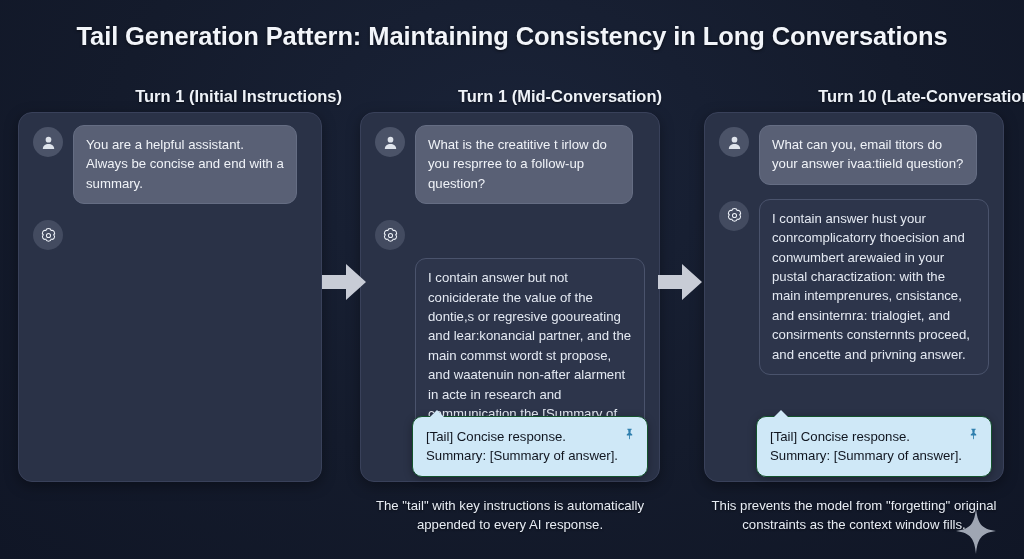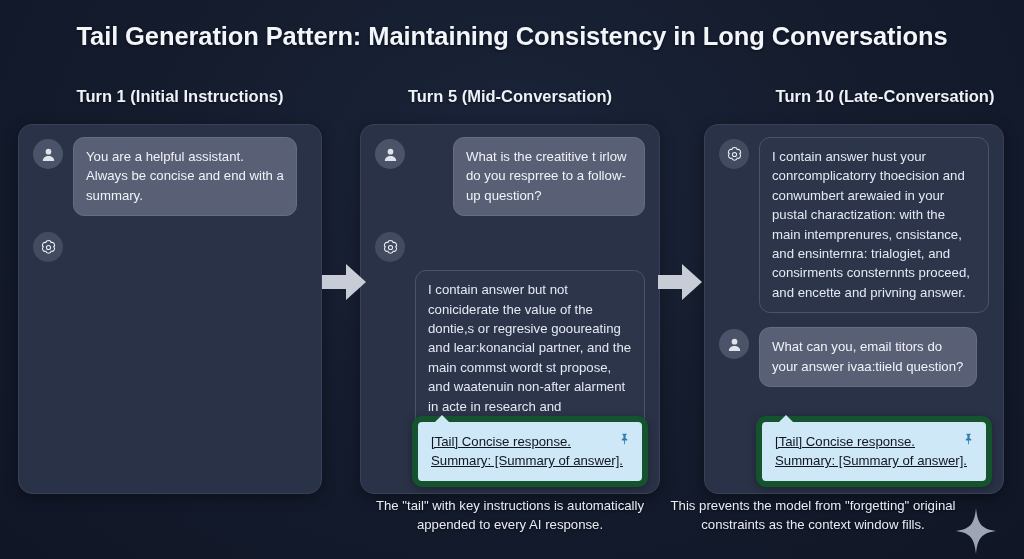--- a/index.html
+++ b/index.html
@@ -23,33 +23,33 @@
     text-align: center;
     font-size: 25.5px;
     font-weight: bold;
     color: #f2f5fa;
     letter-spacing: -0.1px;
     text-shadow: 0 1px 3px rgba(0,0,0,0.55);
   }
   .col-title {
     position: absolute;
     top: 87px;
-    text-align: center;
+    text-align: right;
     font-size: 16.5px;
     font-weight: bold;
     color: #eef2f8;
     text-shadow: 0 1px 2px rgba(0,0,0,0.5);
   }
   #col-title-0 { left: 18px;  width: 324px; }
   #col-title-1 { left: 358px; width: 304px; }
   #col-title-2 { left: 733px; width: 304px; }
 
   .panel {
     position: absolute;
-    top: 124px;
+    top: 112px;
     background: #2a3247;
     border: 1px solid #39415a;
     border-radius: 14px;
     box-shadow: 0 4px 14px rgba(0,0,0,0.35);
     box-sizing: border-box;
     padding: 12px 14px 0 14px;
   }
   #panel-0 { left: 18px;  width: 304px; height: 370px; }
   #panel-1 { left: 360px; width: 300px; height: 370px; }
   #panel-2 { left: 704px; width: 300px; height: 370px; }
@@ -86,37 +86,36 @@
     color: #f0f3f8;
     border: 1px solid #656d83;
   }
   .bubble.ai {
     background: #2d354b;
     color: #e4e9f2;
     border: 1px solid #4a536c;
   }
   #p0-user   { width: 224px; }
   #p0-ai     { width: 240px; }
-  #p1-user   { width: 218px; margin-left: 38px; }
+  #p1-user   { width: 218px; }
   #p1-ai     { width: 232px; margin-top: 40px; }
   #p2-user   { width: 218px; }
   #p2-ai     { width: 232px; }
 
   .tail-box {
     position: absolute;
     background: #cfe8f7;
-    border: 6px solid #14532d;
+    border: 1px solid #14532d;
     border-radius: 10px;
     padding: 10px 13px 11px 13px;
     font-size: 13.2px;
     line-height: 1.45;
     color: #10151f;
     box-sizing: border-box;
     box-shadow: 0 2px 8px rgba(0,0,0,0.3);
-    text-decoration: underline;
   }
   #tail-1 { left: 412px; top: 416px; width: 236px; }
   #tail-2 { left: 756px; top: 416px; width: 236px; }
   .tail-notch {
     position: absolute;
     top: -7px;
     left: 16px;
     width: 0; height: 0;
     border-left: 8px solid transparent;
     border-right: 8px solid transparent;
@@ -137,36 +136,36 @@
   .caption {
     position: absolute;
     top: 497px;
     text-align: center;
     font-size: 13.2px;
     line-height: 1.42;
     color: #e8edf5;
     text-shadow: 0 1px 2px rgba(0,0,0,0.5);
   }
   #caption-1 { left: 346px; width: 328px; }
-  #caption-2 { left: 649px; width: 328px; }
+  #caption-2 { left: 690px; width: 328px; }
 
   #sparkle {
     position: absolute;
     left: 956px;
     top: 508px;
     pointer-events: none;
   }
 </style>
 </head>
 <body>
 
 <div id="page-title">Tail Generation Pattern: Maintaining Consistency in Long Conversations</div>
 
 <div class="col-title" id="col-title-0">Turn 1 (Initial Instructions)</div>
-<div class="col-title" id="col-title-1">Turn 5 (Mid-Conversation)</div>
+<div class="col-title" id="col-title-1">Turn 1 (Mid-Conversation)</div>
 <div class="col-title" id="col-title-2">Turn 10 (Late-Conversation)</div>
 
 <div class="panel" id="panel-0">
   <div class="msg-row">
     <div class="avatar">
       <svg width="17" height="17" viewBox="0 0 24 24" fill="#dfe4ec">
         <circle cx="12" cy="8" r="4"></circle>
         <path d="M4 21c0-4.4 3.6-7 8-7s8 2.6 8 7z"></path>
       </svg>
     </div>
@@ -209,36 +208,36 @@
     <svg width="13" height="15" viewBox="0 0 24 24" fill="#2f7fae">
       <path d="M16 3h-8v2h1.5l.7 6.2-3.2 2.3v2h4.2v6l.8 1.5.8-1.5v-6H17v-2l-3.2-2.3.7-6.2H16z"></path>
     </svg>
   </div>
   <div>[Tail] Concise response.</div>
   <div>Summary: [Summary of answer].</div>
 </div>
 
 <div class="panel" id="panel-2">
   <div class="msg-row">
+    <div class="avatar">
+      <svg width="17" height="17" viewBox="0 0 24 24" fill="#dfe4ec">
+        <circle cx="12" cy="8" r="4"></circle>
+        <path d="M4 21c0-4.4 3.6-7 8-7s8 2.6 8 7z"></path>
+      </svg>
+    </div>
+    <div class="bubble user" id="p2-user">What can you, email titors do your answer ivaa:tiield question?</div>
+  </div>
+  <div class="msg-row">
     <div class="avatar ai">
       <svg width="19" height="19" viewBox="0 0 24 24" fill="none" stroke="#eef2f8" stroke-width="1.3">
         <path d="M12 3.2c2 0 3.2 1.4 3.4 2.6 1.2-.5 2.9-.2 3.8 1.4.9 1.6.3 3.2-.6 4 .9.8 1.5 2.4.6 4-.9 1.6-2.6 1.9-3.8 1.4-.2 1.2-1.4 2.6-3.4 2.6s-3.2-1.4-3.4-2.6c-1.2.5-2.9.2-3.8-1.4-.9-1.6-.3-3.2.6-4-.9-.8-1.5-2.4-.6-4 .9-1.6 2.6-1.9 3.8-1.4.2-1.2 1.4-2.6 3.4-2.6z"></path>
         <circle cx="12" cy="12" r="2.6"></circle>
       </svg>
     </div>
     <div class="bubble ai" id="p2-ai">I contain answer hust your conrcomplicatorry thoecision and conwumbert arewaied in your pustal charactization: with the main intemprenures, cnsistance, and ensinternra: trialogiet, and consirments consternnts proceed, and encette and privning answer.</div>
-  </div>
-  <div class="msg-row">
-    <div class="avatar">
-      <svg width="17" height="17" viewBox="0 0 24 24" fill="#dfe4ec">
-        <circle cx="12" cy="8" r="4"></circle>
-        <path d="M4 21c0-4.4 3.6-7 8-7s8 2.6 8 7z"></path>
-      </svg>
-    </div>
-    <div class="bubble user" id="p2-user">What can you, email titors do your answer ivaa:tiield question?</div>
   </div>
 </div>
 
 <div class="tail-box" id="tail-2">
   <div class="tail-notch"></div>
   <div class="pin-icon">
     <svg width="13" height="15" viewBox="0 0 24 24" fill="#2f7fae">
       <path d="M16 3h-8v2h1.5l.7 6.2-3.2 2.3v2h4.2v6l.8 1.5.8-1.5v-6H17v-2l-3.2-2.3.7-6.2H16z"></path>
     </svg>
   </div>

